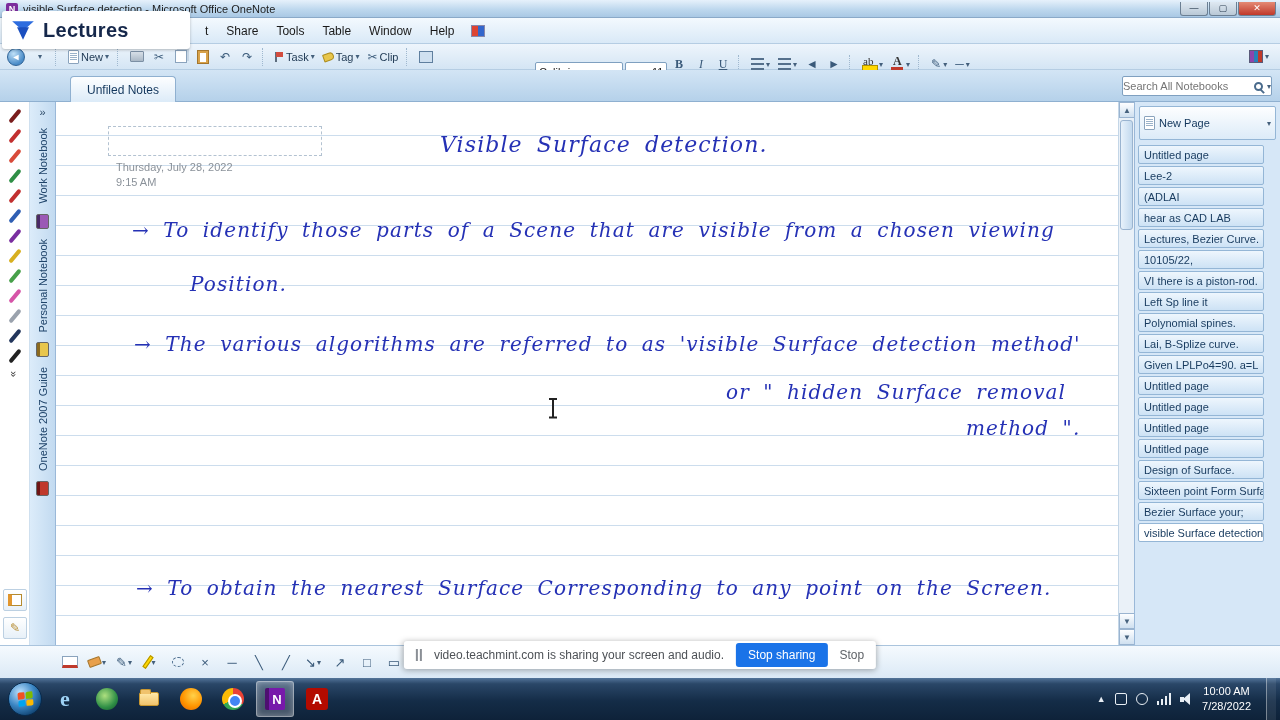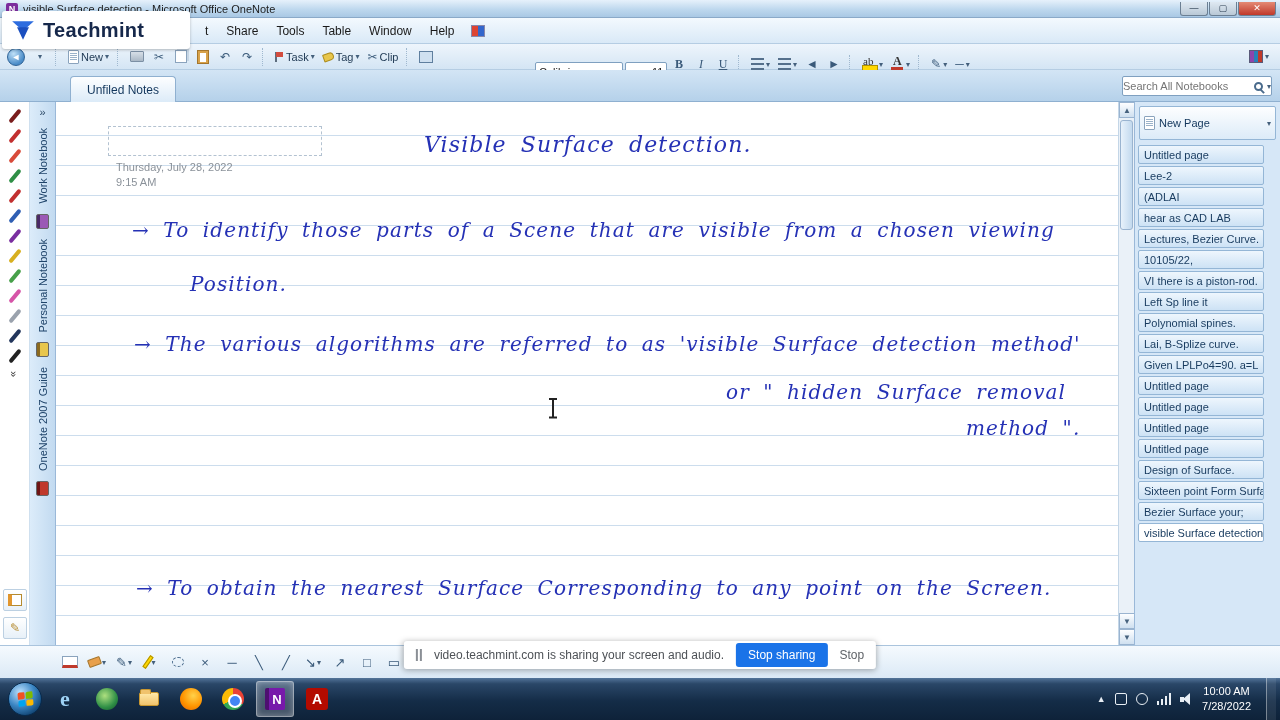--- a/index.html
+++ b/index.html
@@ -214,21 +214,21 @@
     <span class="wbtn">▢</span>
     <span class="wbtn close">✕</span>
   </span>
 </div>
 
 <div class="brand">
   <svg width="26" height="26" viewBox="0 0 24 24">
     <path d="M2 4 L22 4 L12 13 Z" fill="#2d6cdf"></path>
     <path d="M6.5 9.5 L17.5 9.5 L12 21 Z" fill="#1b4fbf"></path>
   </svg>
-  <span class="brand-text">Teachmint</span>
+  <span class="brand-text">Lectures</span>
 </div>
 
 <div class="menubar">
   <span class="menu-item">t</span>
   <span class="menu-item">Share</span>
   <span class="menu-item">Tools</span>
   <span class="menu-item">Table</span>
   <span class="menu-item">Window</span>
   <span class="menu-item">Help</span>
   <span class="menu-flag"></span>
@@ -402,21 +402,21 @@
   </div>
 
   <div class="content">
     <div class="rules"></div>
     <div class="title-box"></div>
     <div class="date">
       <div>Thursday, July 28, 2022</div>
       <div>9:15 AM</div>
     </div>
 
-    <div class="hw" style="left:368px; top:30px; font-size:22px;">Visible Surface detection.</div>
+    <div class="hw" style="left:384px; top:30px; font-size:22px;">Visible Surface detection.</div>
     <div class="hw" style="left:76px;  top:116px; font-size:20px;">→ To identify those parts of a Scene that are visible from a chosen viewing</div>
     <div class="hw" style="left:134px; top:170px; font-size:20px;">Position.</div>
     <div class="hw" style="left:78px;  top:230px; font-size:20px;">→ The various algorithms are referred to as 'visible Surface detection method'</div>
     <div class="hw" style="left:670px; top:278px; font-size:20px;">or " hidden Surface removal</div>
     <div class="hw" style="left:910px; top:314px; font-size:20px;">method ".</div>
     <div class="hw" style="left:80px;  top:474px; font-size:20px;">→ To obtain the nearest Surface Corresponding to any point on the Screen.</div>
 
     <span class="ibeam" style="left:492px; top:296px;"></span>
   </div>
 

